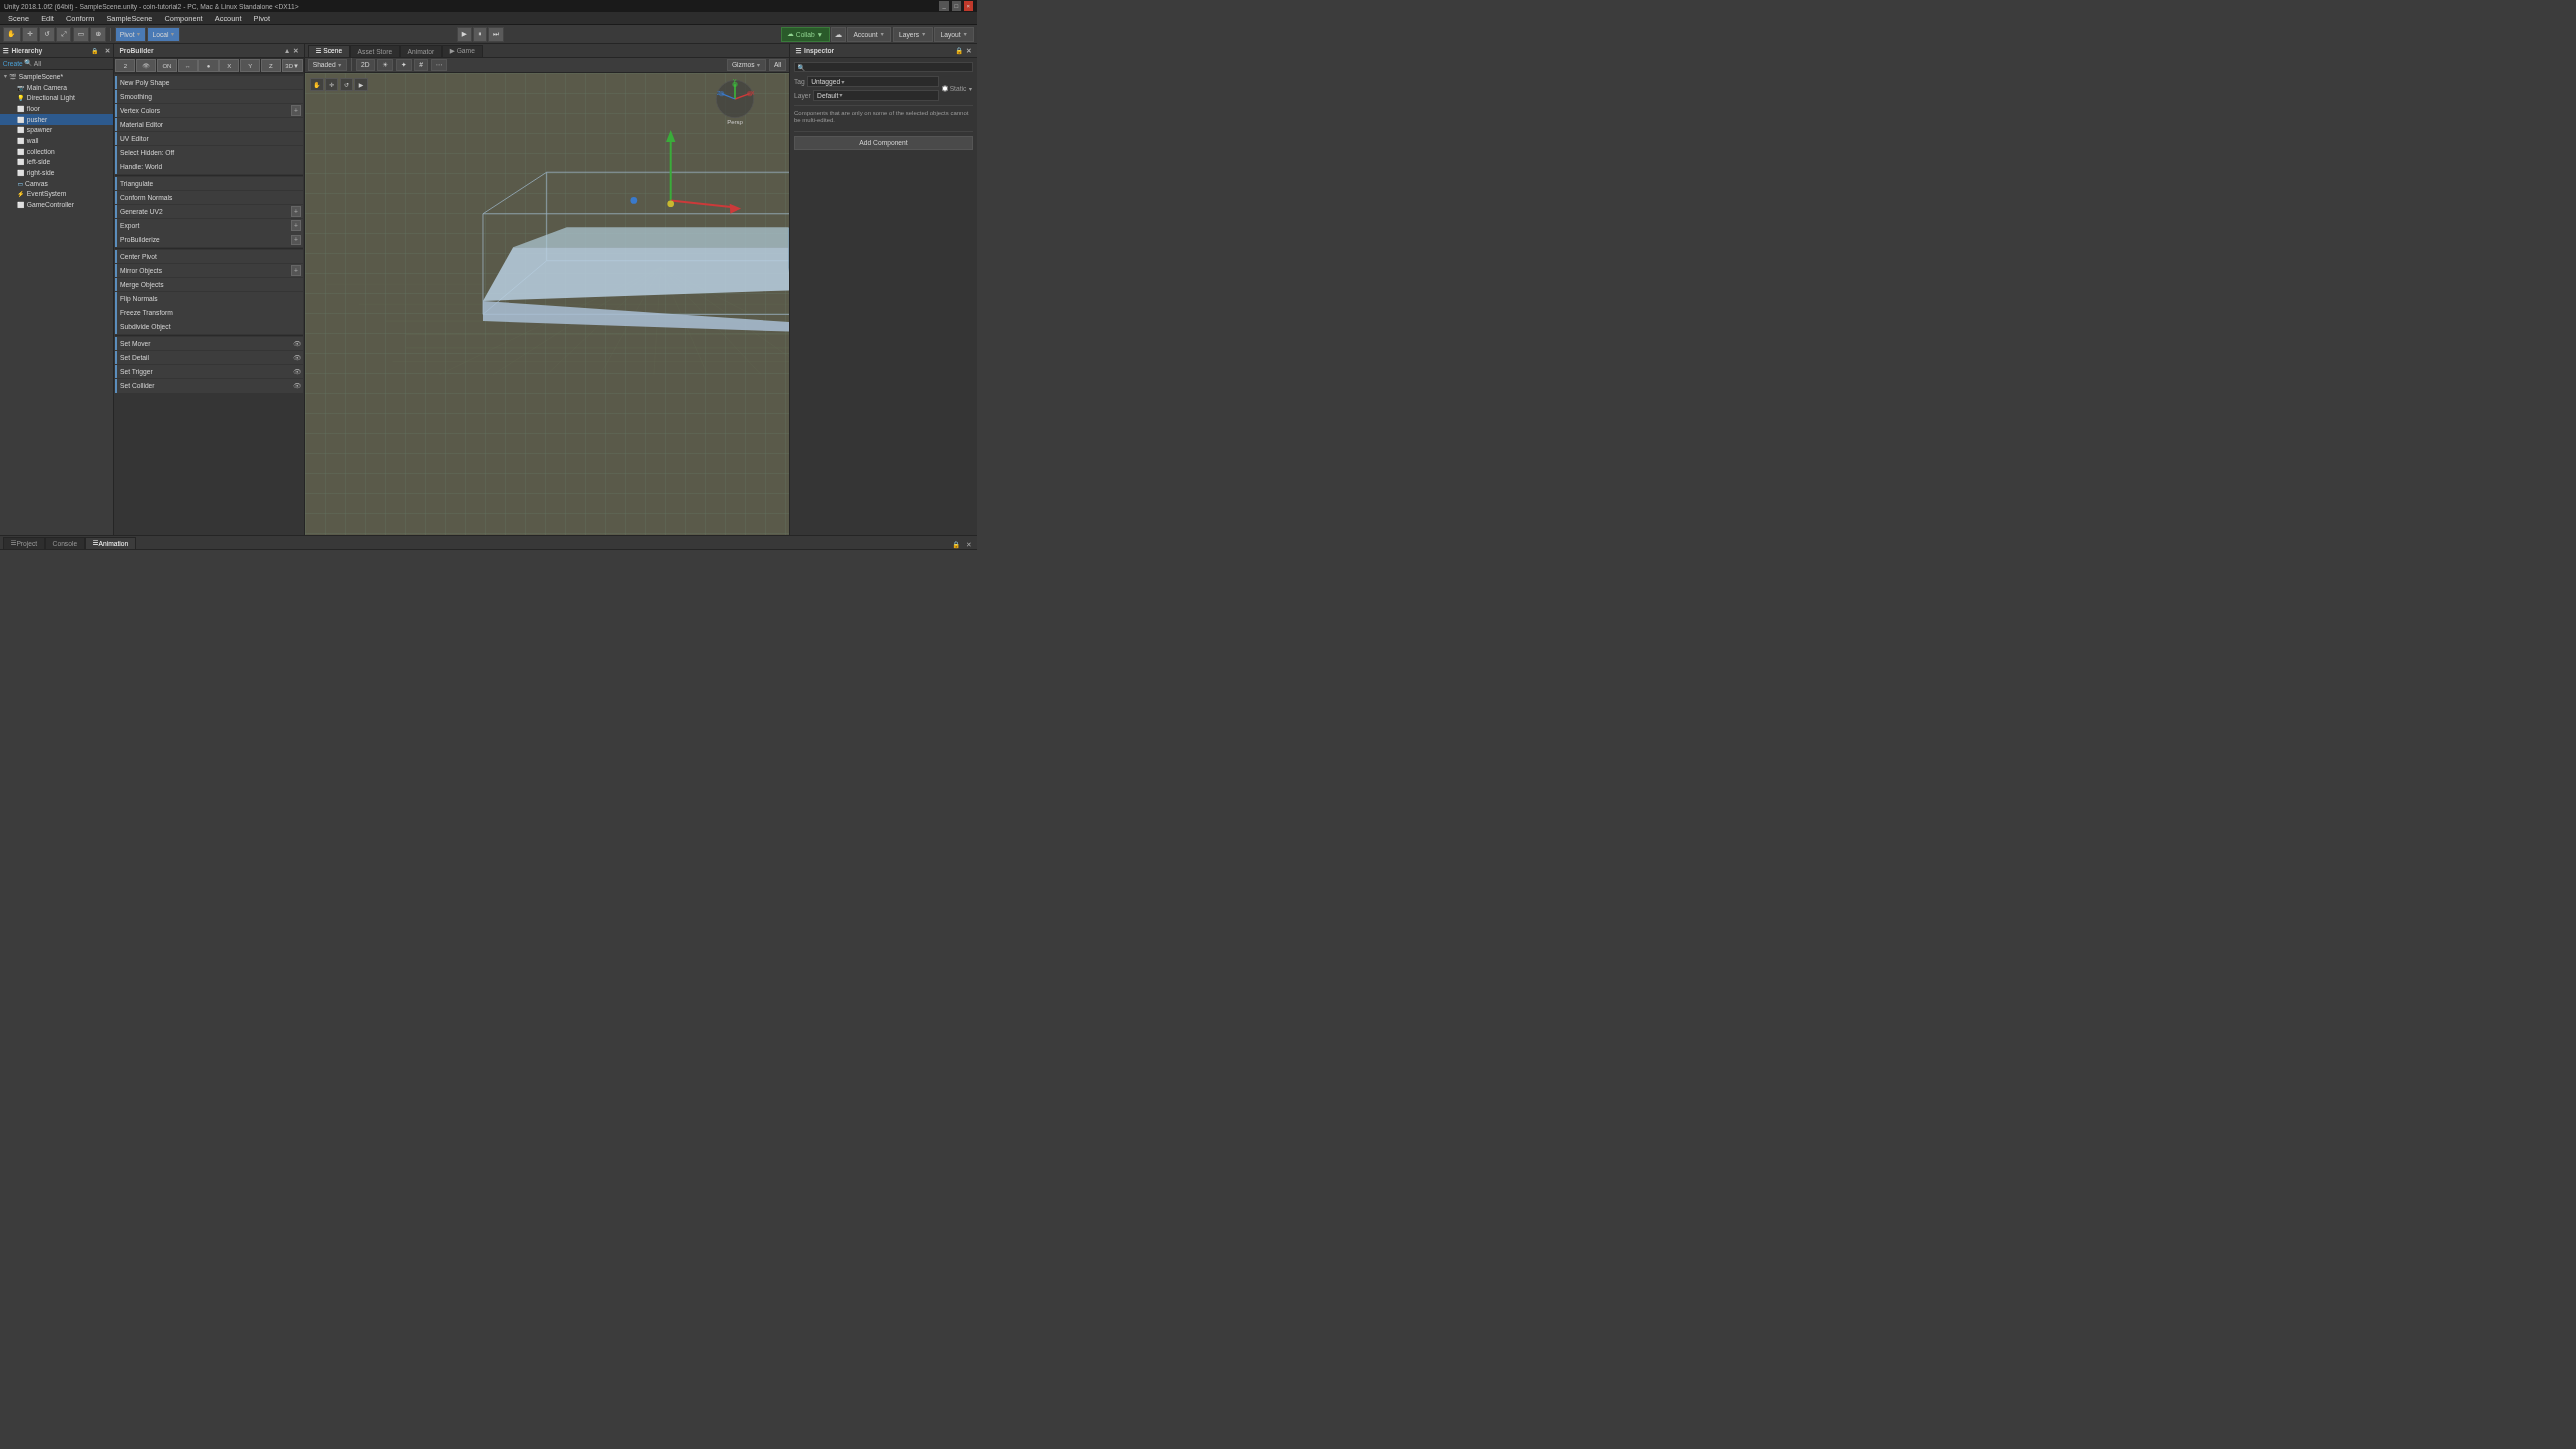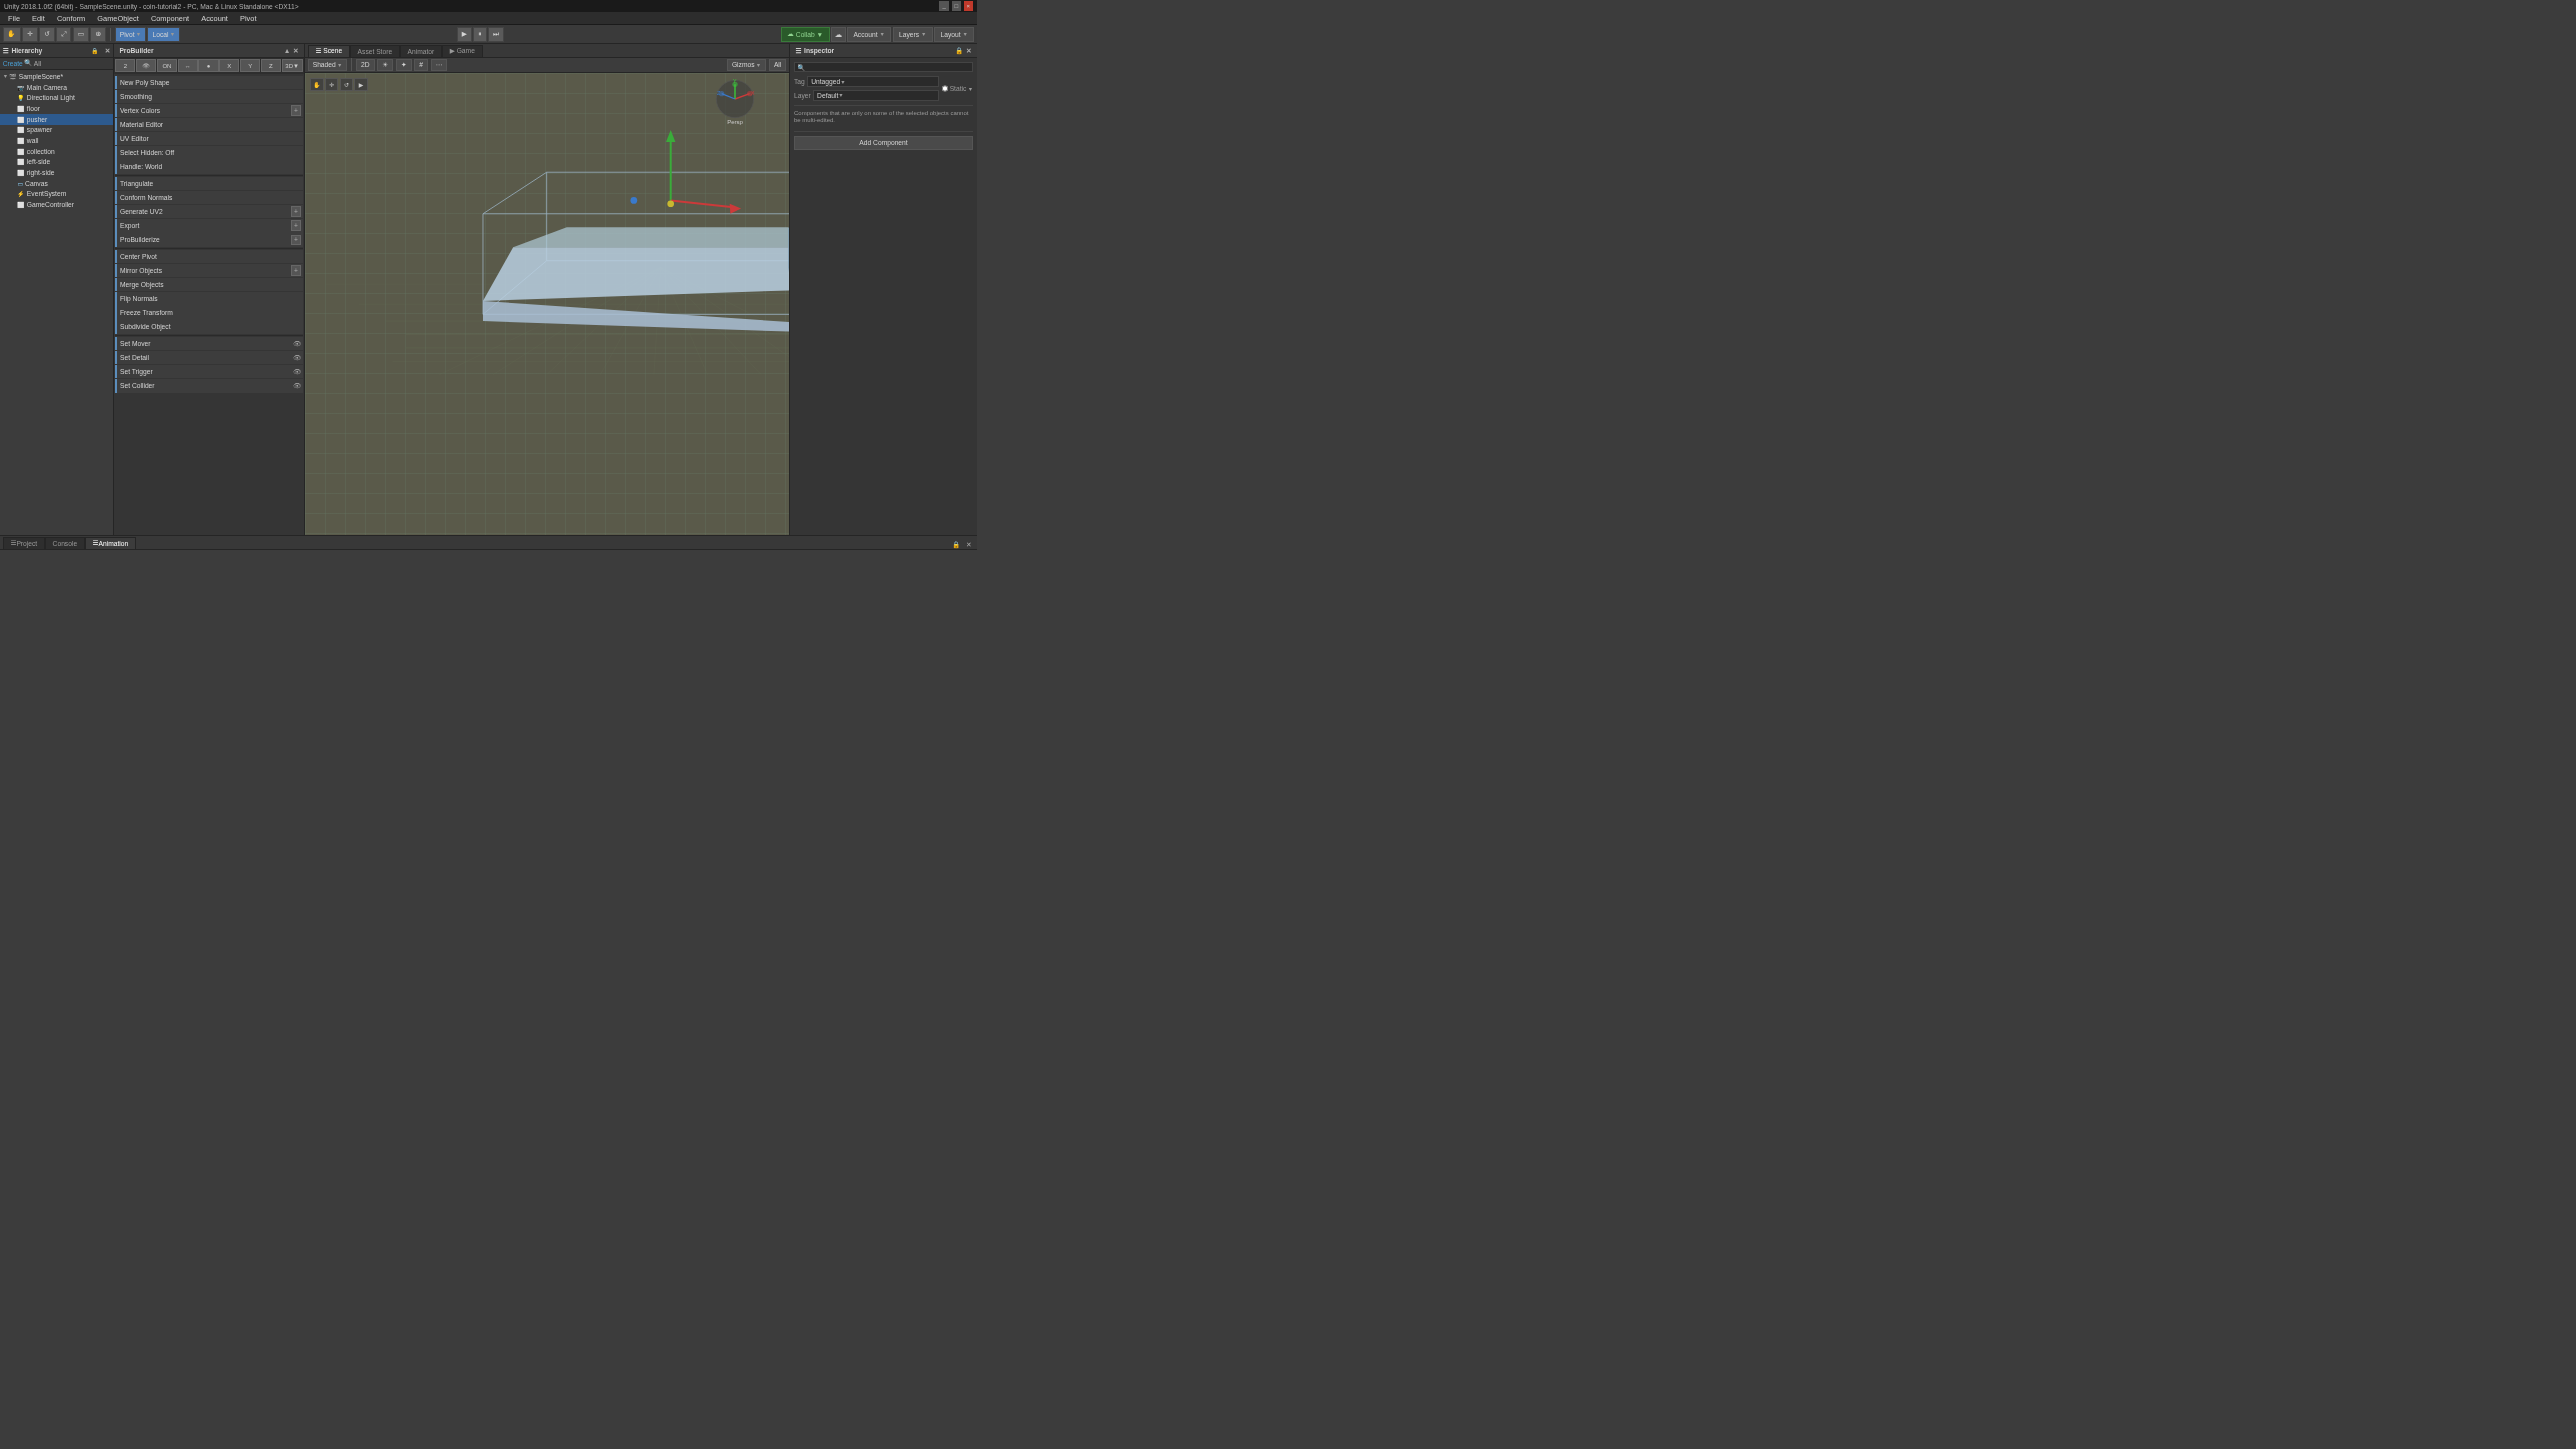--- a/index.html
+++ b/index.html
@@ -553,24 +553,24 @@
 <div id="title-bar">
   <span style="font-size:6.7px; color:#b0b0b0;">Unity 2018.1.0f2 (64bit) - SampleScene.unity - coin-tutorial2 - PC, Mac &amp; Linux Standalone &lt;DX11&gt;</span>
   <div class="win-controls">
     <button class="win-btn">_</button>
     <button class="win-btn">□</button>
     <button class="win-btn" style="background:#c0392b;">×</button>
   </div>
 </div>
 
 <div id="menu-bar">
-  <span class="menu-item">File</span>
+  <span class="menu-item">Scene</span>
   <span class="menu-item">Edit</span>
   <span class="menu-item">Conform</span>
-  <span class="menu-item">GameObject</span>
+  <span class="menu-item">SampleScene</span>
   <span class="menu-item">Component</span>
   <span class="menu-item">Account</span>
   <span class="menu-item">Pivot</span>
 </div>
 
 <div id="toolbar">
   <div class="toolbar-group">
     <button class="toolbar-btn">✋</button>
     <button class="toolbar-btn">✛</button>
     <button class="toolbar-btn">↺</button>

